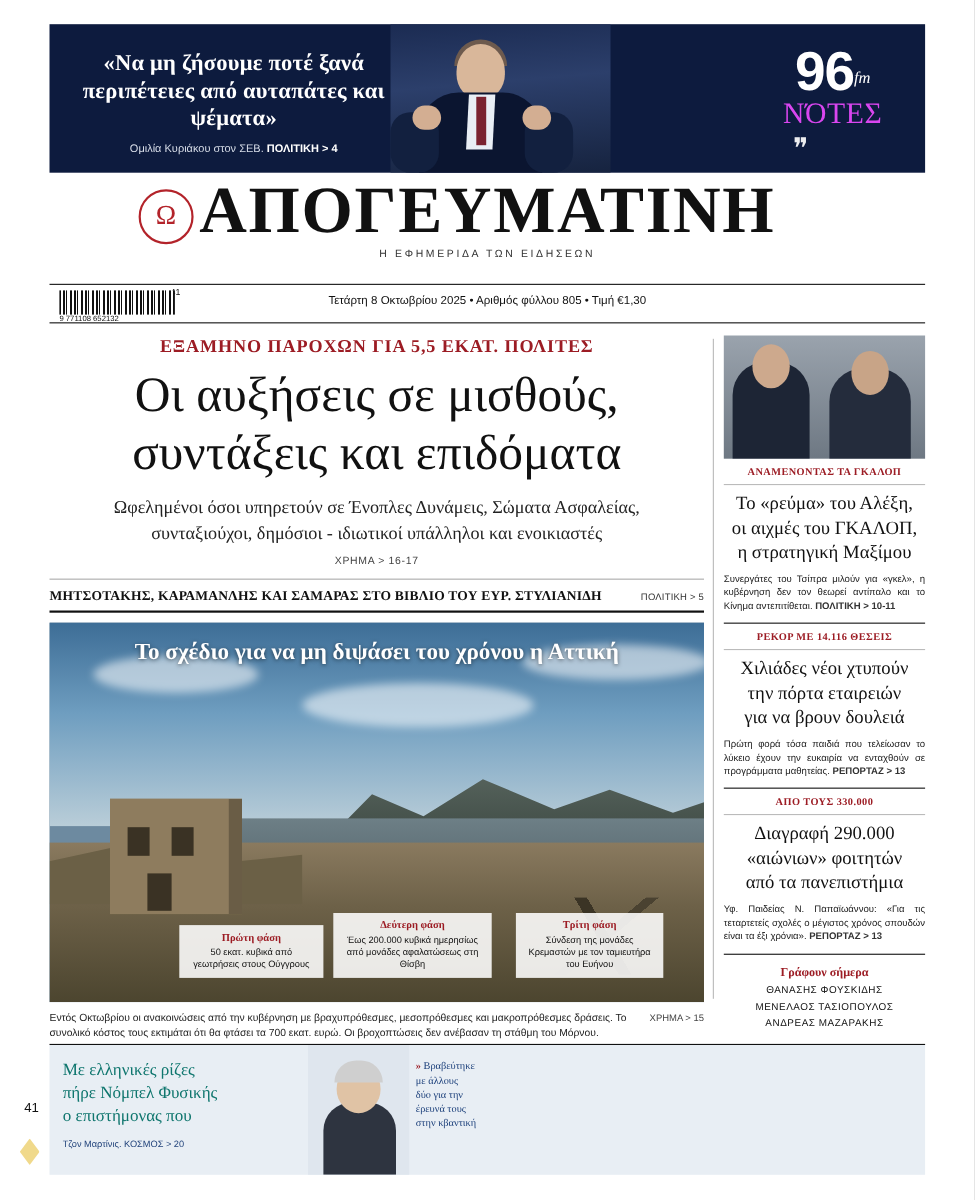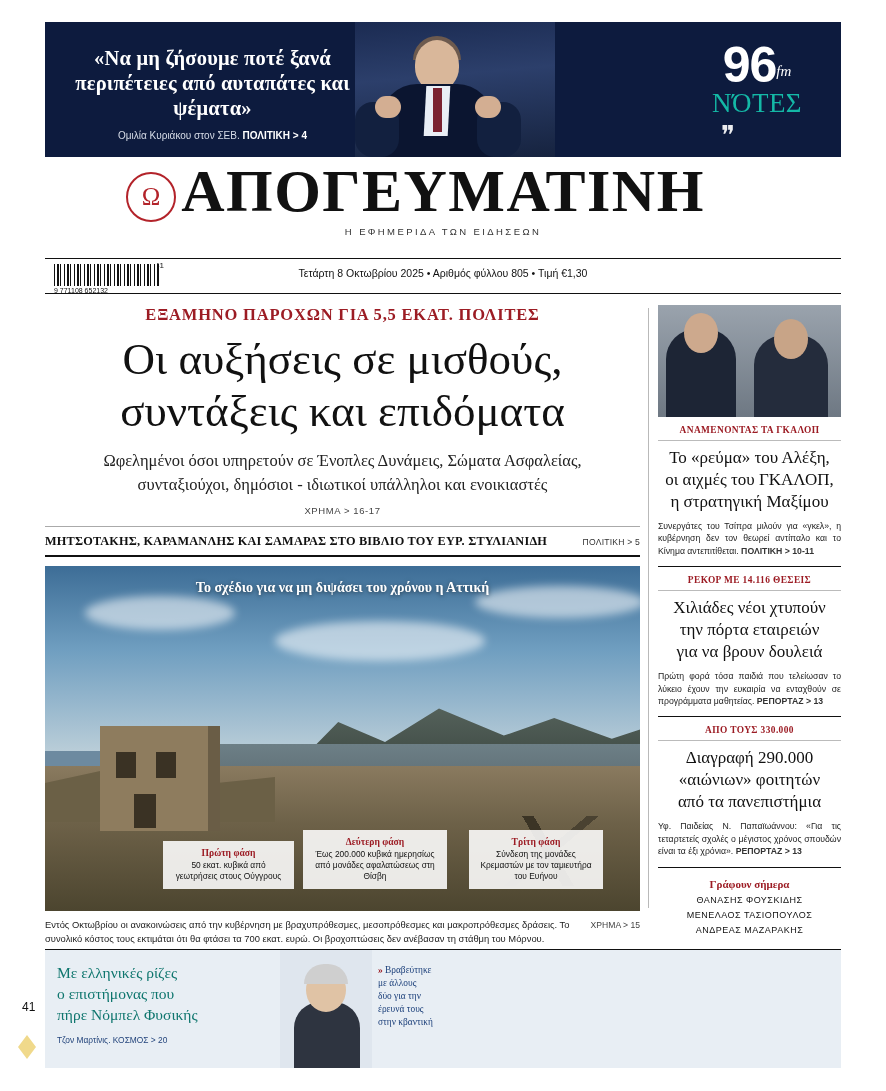--- a/index.html
+++ b/index.html
@@ -26,21 +26,21 @@
   .quote-left .credit b{color:#fff;}
 
   .quote-right{position:absolute;left:487px;top:30px;width:235px;color:#fff;}
   .quote-right .qr{font-size:11.4px;line-height:15.5px;font-style:italic;font-family:"Liberation Serif",serif;}
   .quote-right .credit{margin-top:10px;font-size:8.6px;line-height:11px;color:#c7cfdd;font-style:italic;}
   .quote-mark{position:absolute;left:676px;top:98px;color:#ffffff;font-size:26px;font-family:"Liberation Serif",serif;opacity:.92;}
 
   .radio{position:absolute;right:24px;top:18px;width:120px;text-align:center;color:#fff;}
   .radio .num{font-size:50px;font-weight:bold;letter-spacing:-1px;font-family:"Liberation Sans",sans-serif;line-height:50px;display:inline-block;}
   .radio .fm{font-size:15px;font-family:"Liberation Serif",serif;font-style:italic;vertical-align:super;}
-  .radio .notes{font-size:27px;color:#14b8a6;font-family:"Liberation Serif",serif;letter-spacing:.5px;margin-top:-2px;}
+  .radio .notes{font-size:27px;color:#d946ef;font-family:"Liberation Serif",serif;letter-spacing:.5px;margin-top:-2px;}
 
   
   .masthead{position:absolute;left:45px;top:160px;width:796px;height:100px;text-align:center;}
   .masthead .title{font-size:60px;letter-spacing:1.5px;font-weight:bold;color:#111;line-height:62px;font-family:"Liberation Serif",serif;}
   .masthead .sub{font-size:9.5px;letter-spacing:2.4px;color:#333;margin-top:4px;font-family:"Liberation Sans",sans-serif;}
   .logo-circle{position:absolute;left:81px;top:12px;width:46px;height:46px;border-radius:50%;border:2px solid #b3232a;}
   .logo-circle .inner{position:absolute;left:8px;top:7px;width:30px;height:31px;color:#b3232a;font-size:25px;line-height:31px;text-align:center;font-family:"Liberation Serif",serif;}
 
   
   .inforow{position:absolute;left:45px;top:258px;width:796px;height:34px;border-top:1.5px solid #111;border-bottom:1.5px solid #111;}
@@ -72,21 +72,21 @@
   .mount{position:absolute;left:250px;top:120px;width:360px;height:80px;background:linear-gradient(180deg,#5d6a63,#3e4a44);
          clip-path:polygon(0 100%,12% 45%,25% 70%,40% 28%,58% 62%,72% 40%,88% 66%,100% 48%,100% 100%);}
   .water{position:absolute;left:120px;top:178px;width:475px;height:60px;background:linear-gradient(180deg,#6d7f86,#56666d);}
   .ground{position:absolute;left:0;top:200px;width:100%;height:145px;background:linear-gradient(180deg,#8a7a5f 0%,#6d6148 40%,#4c452f 100%);}
   .ridge{position:absolute;left:0;top:196px;width:230px;height:60px;background:#6b6046;clip-path:polygon(0 100%,0 35%,30% 10%,62% 40%,100% 25%,100% 100%);}
   .ruin{position:absolute;left:55px;top:160px;width:120px;height:105px;background:#8e7c5e;box-shadow:inset -12px 0 0 rgba(0,0,0,.25);}
   .ruin .win{position:absolute;background:#3a3224;}
   .branch{position:absolute;left:430px;top:250px;width:150px;height:70px;background:
      linear-gradient(60deg,transparent 46%,#3b3425 46%,#3b3425 52%,transparent 52%),
      linear-gradient(-40deg,transparent 47%,#4a4231 47%,#4a4231 52%,transparent 52%);}
-  .photo-title{position:absolute;left:0;top:14px;width:595px;text-align:center;color:#fff;font-size:14px;font-weight:bold;
+  .photo-title{position:absolute;left:0;top:14px;width:595px;text-align:center;color:#fff;font-size:21px;font-weight:bold;
     text-shadow:0 1px 4px rgba(0,0,0,.55);font-family:"Liberation Serif",serif;}
 
   .phasebox{position:absolute;bottom:22px;background:rgba(255,255,255,.88);padding:6px 8px 7px;width:115px;}
   .phasebox .t{color:#9c1c24;font-size:9.6px;font-weight:bold;text-align:center;font-family:"Liberation Serif",serif;}
   .phasebox .d{font-size:8.4px;line-height:11px;text-align:center;color:#111;margin-top:2px;font-family:"Liberation Sans",sans-serif;}
   .pb1{left:118px;} .pb2{left:258px;width:128px;} .pb3{left:424px;width:118px;}
 
   .caption{margin-top:7px;font-size:9.4px;line-height:14px;color:#222;font-family:"Liberation Sans",sans-serif;}
   .caption .ref{float:right;font-size:8.6px;color:#444;}
 
@@ -293,22 +293,22 @@
       <div class="n">ΑΝΔΡΕΑΣ ΜΑΖΑΡΑΚΗΣ</div>
     </div>
   </div>
 
   <div class="bottom">
 
     <div class="b2">
       <div class="txt">
         <div class="h">
           <div>Με ελληνικές ρίζες</div>
+          <div>πήρε Νόμπελ Φυσικής</div>
           <div>ο επιστήμονας που</div>
-          <div>πήρε Νόμπελ Φυσικής</div>
         </div>
         <div class="r">Τζον Μαρτίνις. ΚΟΣΜΟΣ &gt; 20</div>
       </div>
       <div class="img">
         <div class="body"></div>
         <div class="head"></div>
         <div class="hair"></div>
       </div>
       <div class="note">
         <span class="arrow">»</span>

